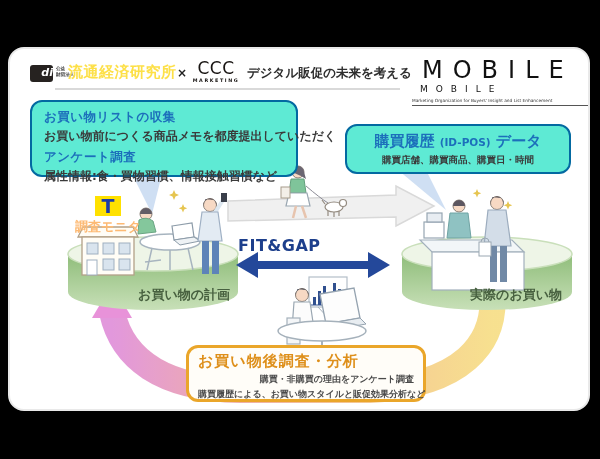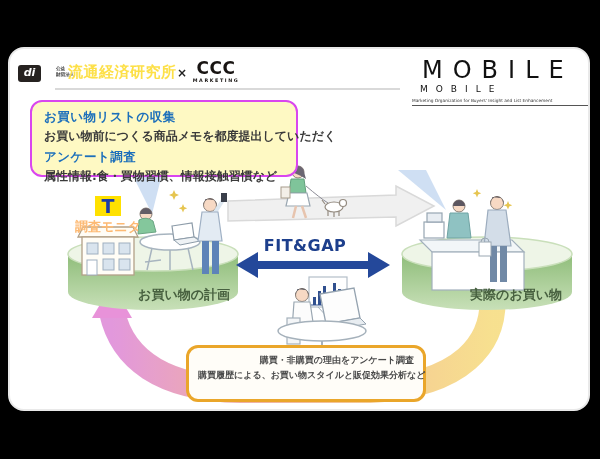--- a/index.html
+++ b/index.html
@@ -3,52 +3,52 @@
 <meta charset="utf-8">
 <style>
   html,body{margin:0;padding:0;background:#000;}
   .stage{position:relative;width:600px;height:459px;background:#000;overflow:hidden;
          font-family:"DejaVu Sans",sans-serif;}
   .card{position:absolute;left:8px;top:47px;width:582px;height:364px;background:#fff;
         border:2px solid #e9e9e9;border-radius:16px;box-sizing:border-box;}
   .art{position:absolute;left:0;top:0;width:600px;height:459px;pointer-events:none;}
   .abs{position:absolute;box-sizing:border-box;}
   
-  .dei-mark{left:18px;top:65px;width:23px;height:17px;background:#262220;color:#fff;
+  .dei-mark{left:30px;top:65px;width:23px;height:17px;background:#262220;color:#fff;
             border-radius:3px;font-size:11px;font-weight:700;font-style:italic;
-            text-align:center;line-height:16px;}
+            text-align:right;line-height:16px;}
   .legal{left:56px;top:66px;font-size:4.6px;line-height:1.25;color:#333;font-weight:700;}
   .inst-name{left:68px;top:63px;font-size:15px;font-weight:700;color:#fde047;letter-spacing:.5px;}
   .cross{left:177px;top:66px;font-size:12px;color:#222;font-weight:700;}
   .ccc{left:191px;top:60px;width:50px;text-align:center;color:#181412;}
-  .ccc .big{font-size:17px;font-weight:700;letter-spacing:.5px;line-height:1;}
+  .ccc .big{font-size:17px;font-weight:400;letter-spacing:.5px;line-height:1;}
   .ccc .sub{font-size:4.8px;font-weight:700;letter-spacing:1.6px;margin-top:1px;}
   .tagline{left:247px;top:65px;font-size:12.5px;font-weight:700;color:#2e2e2e;white-space:nowrap;}
   .hdr-underline{left:55px;top:88px;width:345px;height:2px;background:#d9d9d9;}
   .mobile{left:412px;top:57px;width:176px;text-align:left;color:#111;}
   .mobile .ttl{font-size:24px;font-weight:500;letter-spacing:10px;text-indent:10px;line-height:1.1;}
   .mobile .sub{font-size:9px;font-weight:500;letter-spacing:8px;text-indent:8px;margin-top:1px;}
   .mobile .tag{font-size:4.3px;color:#333;margin-top:4px;white-space:nowrap;}
   .mobile .ul{height:1px;background:#555;margin-top:2px;}
   
-  .panel-blue{border:2px solid #d946ef;border-radius:12px;background:#fef9c3;}
+  .panel-blue{border:2px solid #0369a1;border-radius:12px;background:#5eead4;}
   .left-panel{left:30px;top:100px;width:268px;height:77px;padding:7px 12px;}
   .left-panel .h{font-size:12.5px;font-weight:800;color:#1c6fbb;letter-spacing:.5px;}
   .left-panel .b{font-size:12px;font-weight:600;color:#3a3a3a;margin:2px 0 4px;white-space:nowrap;}
   .right-panel{left:345px;top:124px;width:226px;height:50px;padding:6px 4px;text-align:center;}
   .right-panel .h{font-size:15px;font-weight:800;color:#1c6fbb;white-space:nowrap;}
   .right-panel .h .paren{font-size:10.5px;}
   .right-panel .b{font-size:9.5px;font-weight:600;color:#3a3a3a;margin-top:3px;white-space:nowrap;}
   
   .monitor{left:56px;top:196px;width:104px;text-align:center;}
   .tlogo{width:26px;height:20px;background:#ffe100;margin:0 auto;color:#1b3caa;
          font-size:19px;font-weight:800;line-height:20px;text-align:center;}
   .monitor .lbl{font-size:13px;font-weight:800;color:#fdba74;margin-top:2px;white-space:nowrap;}
   
-  .fitgap{left:238px;top:236px;width:134px;text-align:center;font-size:16px;font-weight:800;
+  .fitgap{left:238px;top:236px;width:134px;text-align:left;font-size:16px;font-weight:800;
           color:#1d3f8c;letter-spacing:.5px;}
   .plat-lbl{font-size:13px;font-weight:800;color:#47603f;text-align:right;width:150px;white-space:nowrap;}
   .plat-left{left:80px;top:286px;}
   .plat-right{left:412px;top:286px;}
   
   .orange-panel{left:186px;top:345px;width:240px;height:57px;border:3px solid #eaa62a;
                 border-radius:12px;background:#fffdf8;padding:4px 9px;}
   .orange-panel .h{font-size:15px;font-weight:800;color:#de8f1a;letter-spacing:1px;}
   .orange-panel .b{font-size:9px;font-weight:600;color:#4a4a4a;margin-top:2px;white-space:nowrap;text-align:right;}
 </style>
@@ -192,42 +192,52 @@
   <div class="abs legal">
     <div>公益</div>
     <div>財団法人</div>
   </div>
   <div class="abs inst-name">流通経済研究所</div>
   <div class="abs cross">×</div>
   <div class="abs ccc">
     <div class="big">CCC</div>
     <div class="sub">MARKETING</div>
   </div>
+  <div class="abs tagline">デジタル販促の未来を考える</div>
   <div class="abs hdr-underline"></div>
   <div class="abs mobile">
     <div class="ttl">MOBILE</div>
     <div class="sub">MOBILE</div>
     <div class="tag">Marketing Organization for Buyers' Insight and List Enhancement</div>
     <div class="ul"></div>
   </div>
 
   <div class="abs panel-blue left-panel">
     <div class="h">お買い物リストの収集</div>
     <div class="b">お買い物前につくる商品メモを都度提出していただく</div>
     <div class="h">アンケート調査</div>
     <div class="b">属性情報:食・買物習慣、情報接触習慣など</div>
   </div>
 
+  <div class="abs panel-blue right-panel">
+    <div class="h">
+      <span>購買履歴</span>
+      <span class="paren">(ID-POS)</span>
+      <span>データ</span>
+    </div>
+    <div class="b">購買店舗、購買商品、購買日・時間</div>
+  </div>
 
   <div class="abs monitor">
     <div class="tlogo">T</div>
     <div class="lbl">調査モニタ</div>
   </div>
 
   <div class="abs fitgap">FIT&amp;GAP</div>
   <div class="abs plat-lbl plat-left">お買い物の計画</div>
   <div class="abs plat-lbl plat-right">実際のお買い物</div>
 
   <div class="abs orange-panel">
+    <div class="h">お買い物後調査・分析</div>
     <div class="b">購買・非購買の理由をアンケート調査</div>
     <div class="b">購買履歴による、お買い物スタイルと販促効果分析など</div>
   </div>
 </div>
 
 </body></html>

